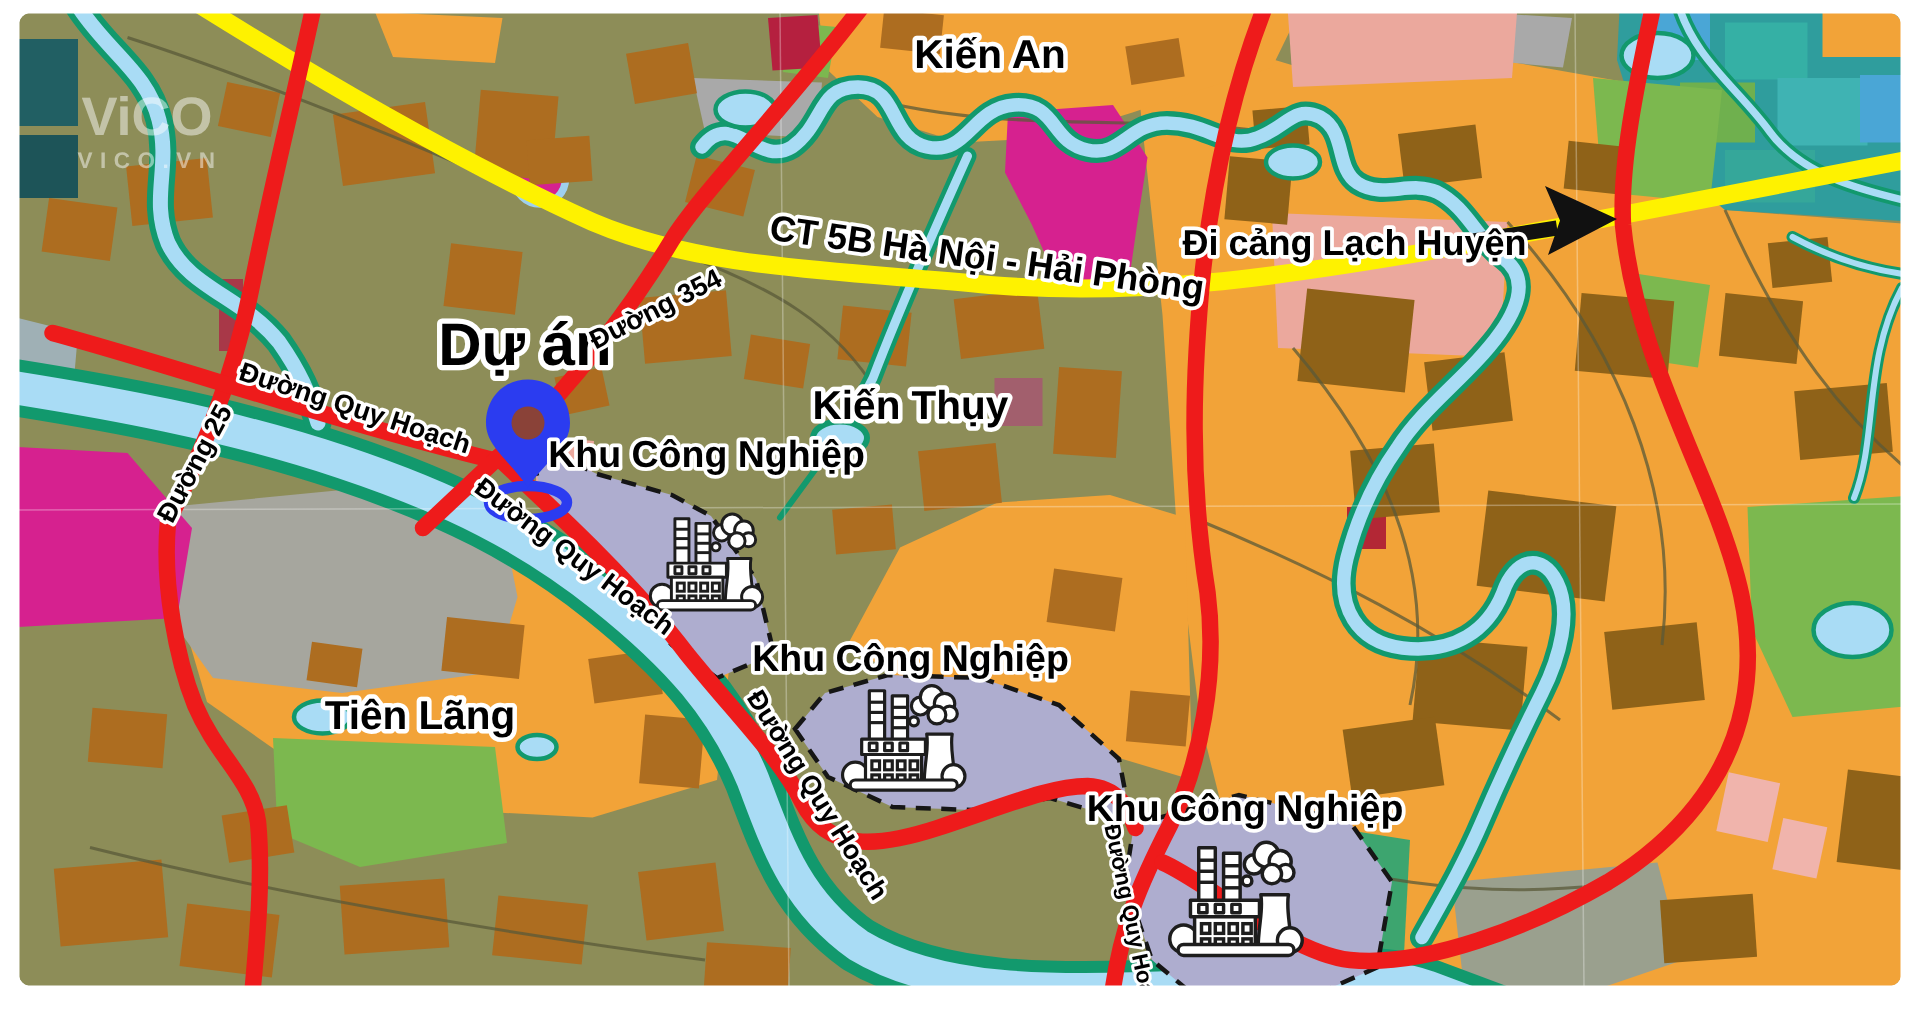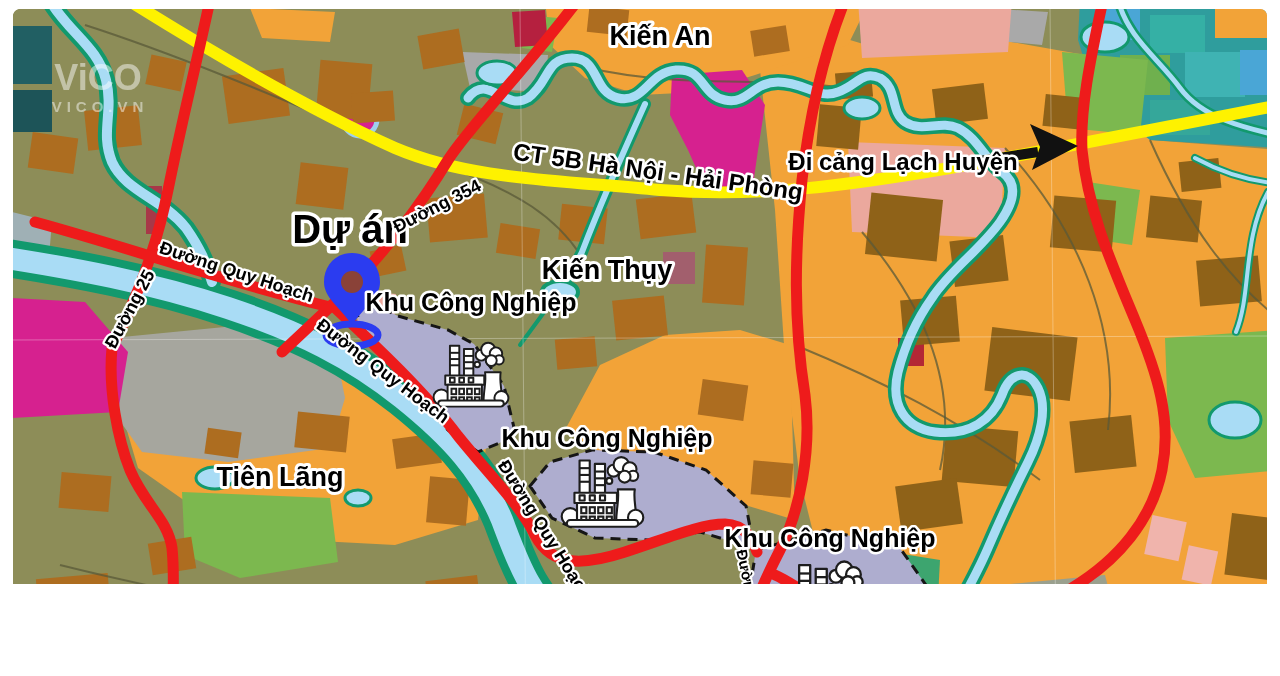--- a/index.html
+++ b/index.html
@@ -1,16 +1,16 @@
 <!DOCTYPE html>
 <html><head>
 <meta charset="utf-8">
 <style>
   html,body{margin:0;padding:0;background:#ffffff;}
-  .stage{position:relative;width:1280px;height:584px;background:#fca5a5;overflow:hidden;}
+  .stage{position:relative;width:1280px;height:676px;background:#fca5a5;overflow:hidden;}
   svg{display:block;}
   .lbl{font-family:"Liberation Sans","DejaVu Sans",sans-serif;font-weight:700;fill:#000;
        stroke:#ffffff;paint-order:stroke fill;stroke-linejoin:round;text-anchor:middle;}
   .lbl-xl{font-size:40px;stroke-width:7px;}
   .lbl-lg{font-size:27px;stroke-width:6px;}
   .lbl-md{font-size:24px;stroke-width:5px;}
   .lbl-kcn{font-size:25px;stroke-width:5px;}
   .lbl-rd{font-size:18px;stroke-width:4.5px;}
   .lbl-rd-sm{font-size:15px;stroke-width:4px;}
   .wm{font-family:"Liberation Sans","DejaVu Sans",sans-serif;font-weight:700;fill:#ffffff;opacity:.48;text-anchor:middle;}

